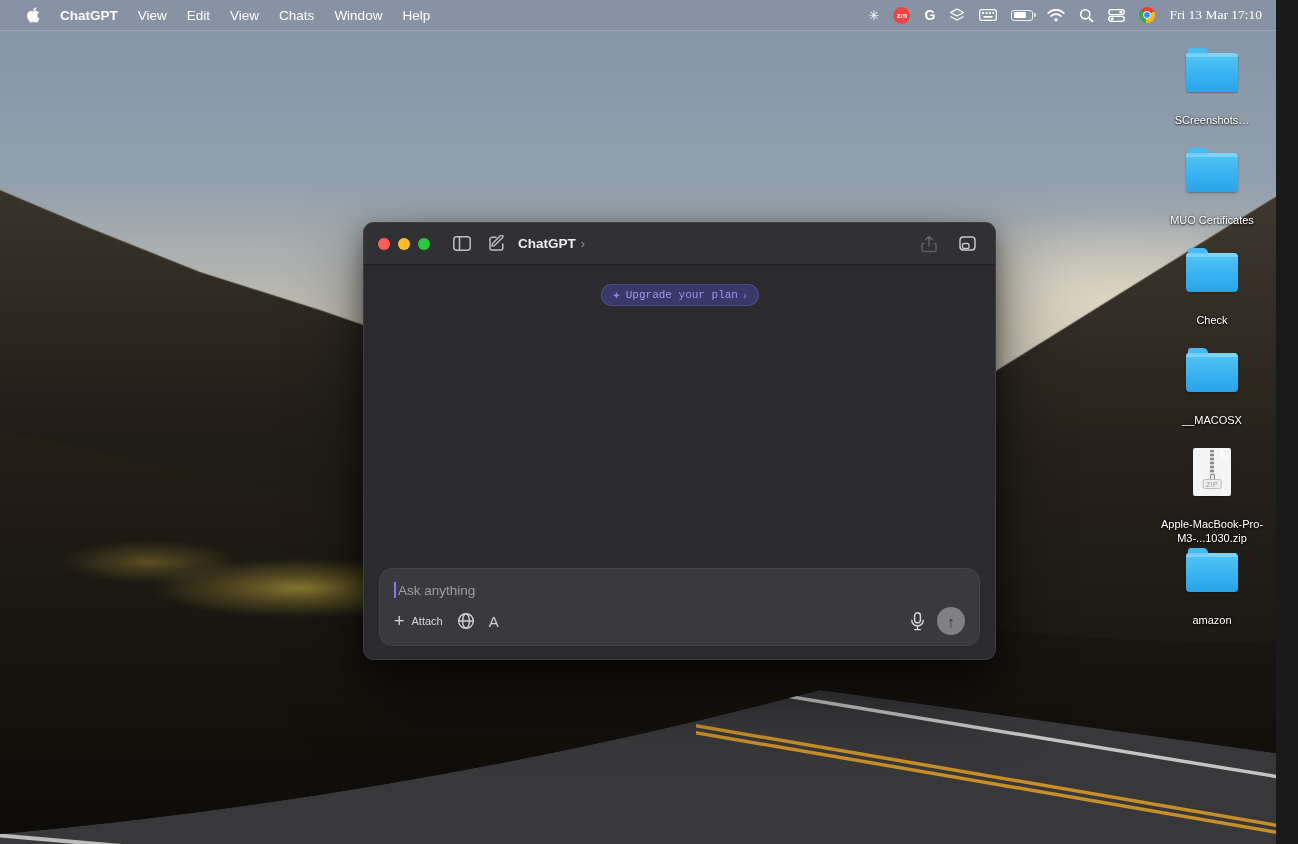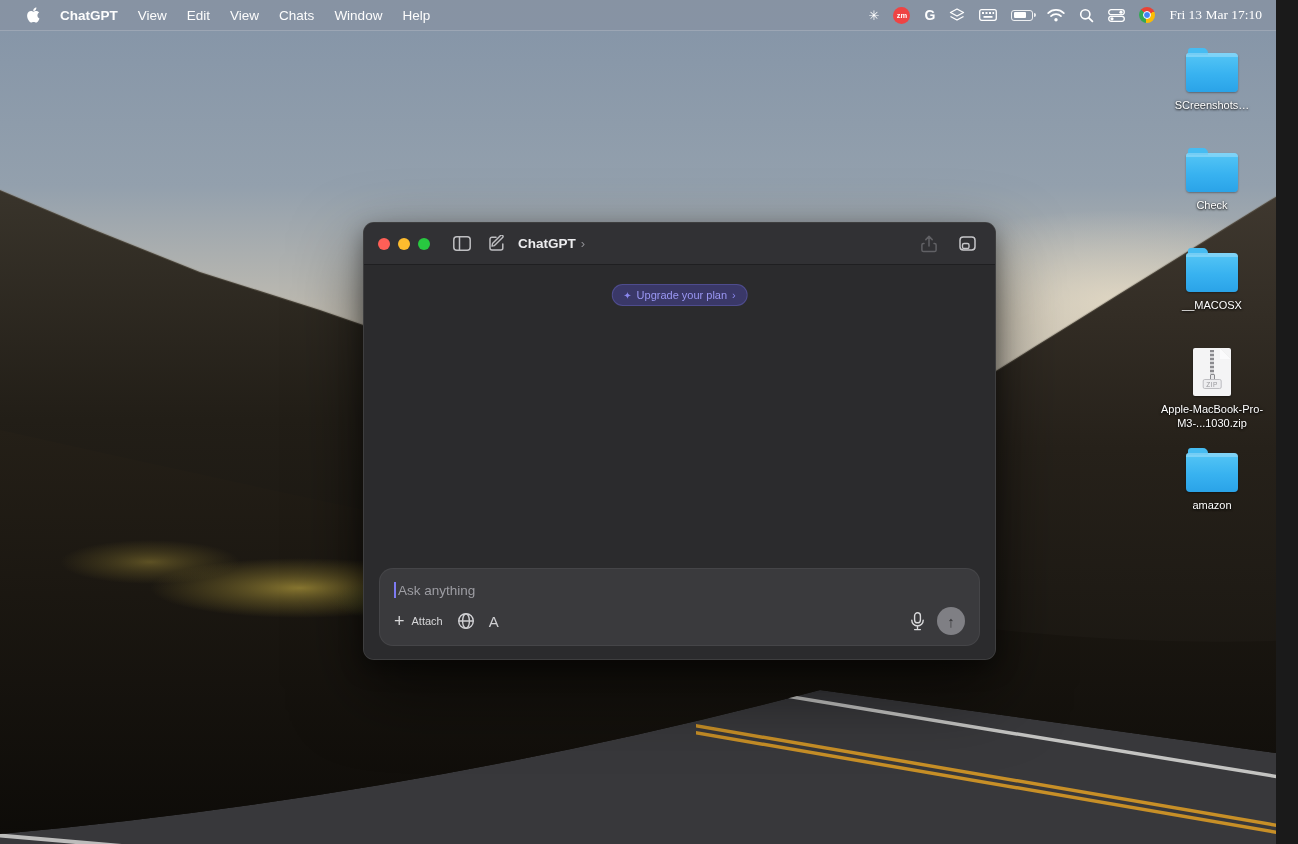--- a/index.html
+++ b/index.html
@@ -32,21 +32,21 @@
   .chrome-ic { position:relative; width:16px; height:16px; border-radius:50%;
     background:conic-gradient(from -50deg, #e94235 0deg 115deg, #fbbc04 115deg 240deg, #34a853 240deg 360deg); }
   .chrome-ic .core { position:absolute; left:4px; top:4px; width:8px; height:8px; border-radius:50%;
     background:#4285f4; border:1.8px solid #fff; }
   .clock { font-size:13.5px; color:#fff; white-space:nowrap;font-family:Liberation Serif, serif; }
 
   
   .desk-col { position:absolute; top:46px; right:8px; width:112px; z-index:10;
     display:flex; flex-direction:column; align-items:center; }
   .ditem { height:100px; display:flex; flex-direction:column; align-items:center; cursor:default; }
-  .dlabel { margin-top:6px; width:106px; text-align:center; font-size:11px; line-height:1.28;
+  .dlabel { margin-top:21px; width:106px; text-align:center; font-size:11px; line-height:1.28;
     color:#fff; text-shadow:0 1px 2px rgba(0,0,0,0.85), 0 0 3px rgba(0,0,0,0.5); word-wrap:break-word; }
   .folder { position:relative; width:52px; height:39px; margin-top:7px;
     background:linear-gradient(180deg,#55c6f5 0%, #38b2f0 55%, #2aa3e8 100%);
     border-radius:3px 4px 4px 4px; box-shadow:0 1px 2px rgba(0,0,0,0.35); }
   .folder::before { content:""; position:absolute; top:-5px; left:2px; width:20px; height:7px;
     background:#46bcf2; border-radius:3px 5px 0 0; }
   .folder::after { content:""; position:absolute; top:0; left:0; right:0; height:4px;
     background:rgba(255,255,255,0.25); border-radius:3px 4px 0 0; }
   .zipfile { position:relative; width:38px; height:48px; margin-top:2px; background:#f4f4f5;
     border-radius:2px; box-shadow:0 1px 2px rgba(0,0,0,0.4); }
@@ -75,21 +75,21 @@
   .win-title { display:flex; align-items:baseline; gap:5px; margin-left:8px; }
   .win-title .t { font-size:13.5px; font-weight:700; color:#ececee; }
   .win-title .c { font-size:13px; color:#8e8e93; }
   .tb-spacer { flex:1; }
 
   .win-content { position:relative; height:calc(100% - 42px); background:#2b2b2d; }
   .pill { position:absolute; top:19px; left:50%; transform:translateX(-50%);
     display:inline-flex; align-items:center; gap:5px; padding:4px 11px;
     background:#3a3868; border:1px solid rgba(134,130,240,0.28); border-radius:999px; cursor:default; }
   .pill .sp { color:#8a87ee; font-size:10px; }
-  .pill .lb { color:#9a97f3; font-size:11px; }
+  .pill .lb { color:#9a97f3; font-size:11px;font-family:Liberation Mono, monospace; }
   .pill .cv { color:#8a87ee; font-size:11px; }
 
   .composer { position:absolute; left:15px; right:15px; bottom:13px; height:78px;
     background:#3a3a3d; border:1px solid rgba(255,255,255,0.06); border-radius:14px;
     padding:13px 14px 10px 14px; display:flex; flex-direction:column; justify-content:space-between; }
   .cmp-input { display:flex; align-items:center; }
   .caret { display:inline-block; width:2px; height:16px; background:#7d7af2; margin-right:2px; }
   .placeholder { color:#9d9da3; font-size:13.5px; }
   .cmp-row { display:flex; align-items:center; justify-content:space-between; }
   .cmp-left { display:flex; align-items:center; gap:14px; }
@@ -255,20 +255,24 @@
     </div>
   </div>
 
   <div class="desk-col">
     <div class="ditem">
       <div class="folder"></div>
       <div class="dlabel">SCreenshots…</div>
     </div>
     <div class="ditem">
       <div class="folder"></div>
+      <div class="dlabel">MUO Certificates</div>
+    </div>
+    <div class="ditem">
+      <div class="folder"></div>
       <div class="dlabel">Check</div>
     </div>
     <div class="ditem">
       <div class="folder"></div>
       <div class="dlabel">__MACOSX</div>
     </div>
     <div class="ditem">
       <div class="zipfile">
         <div class="fold"></div>
           <div class="foldcover"></div>

